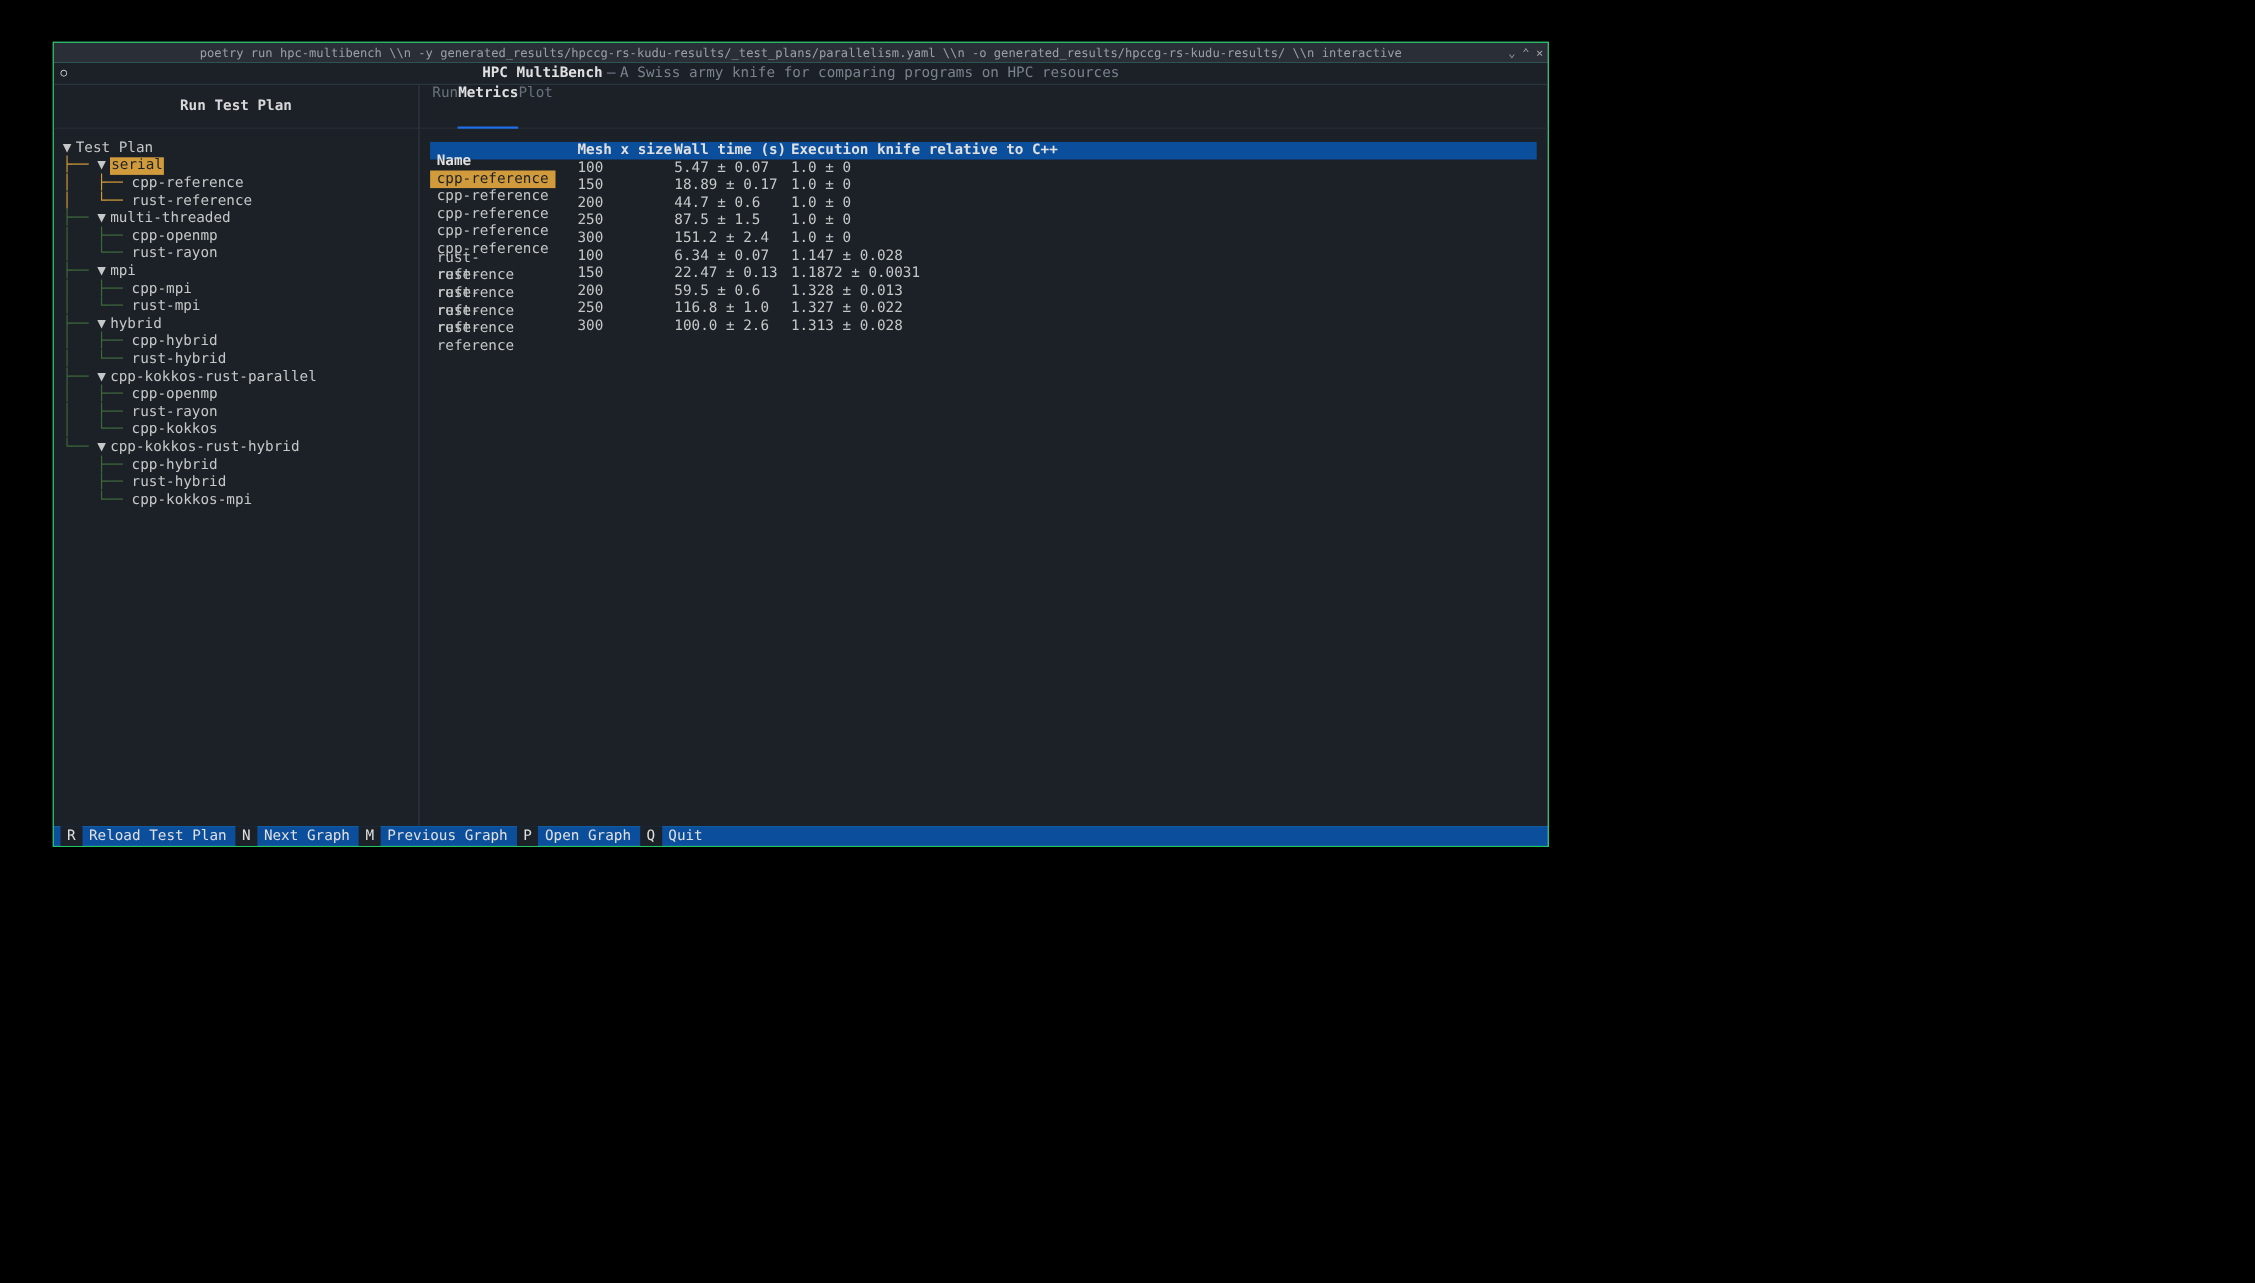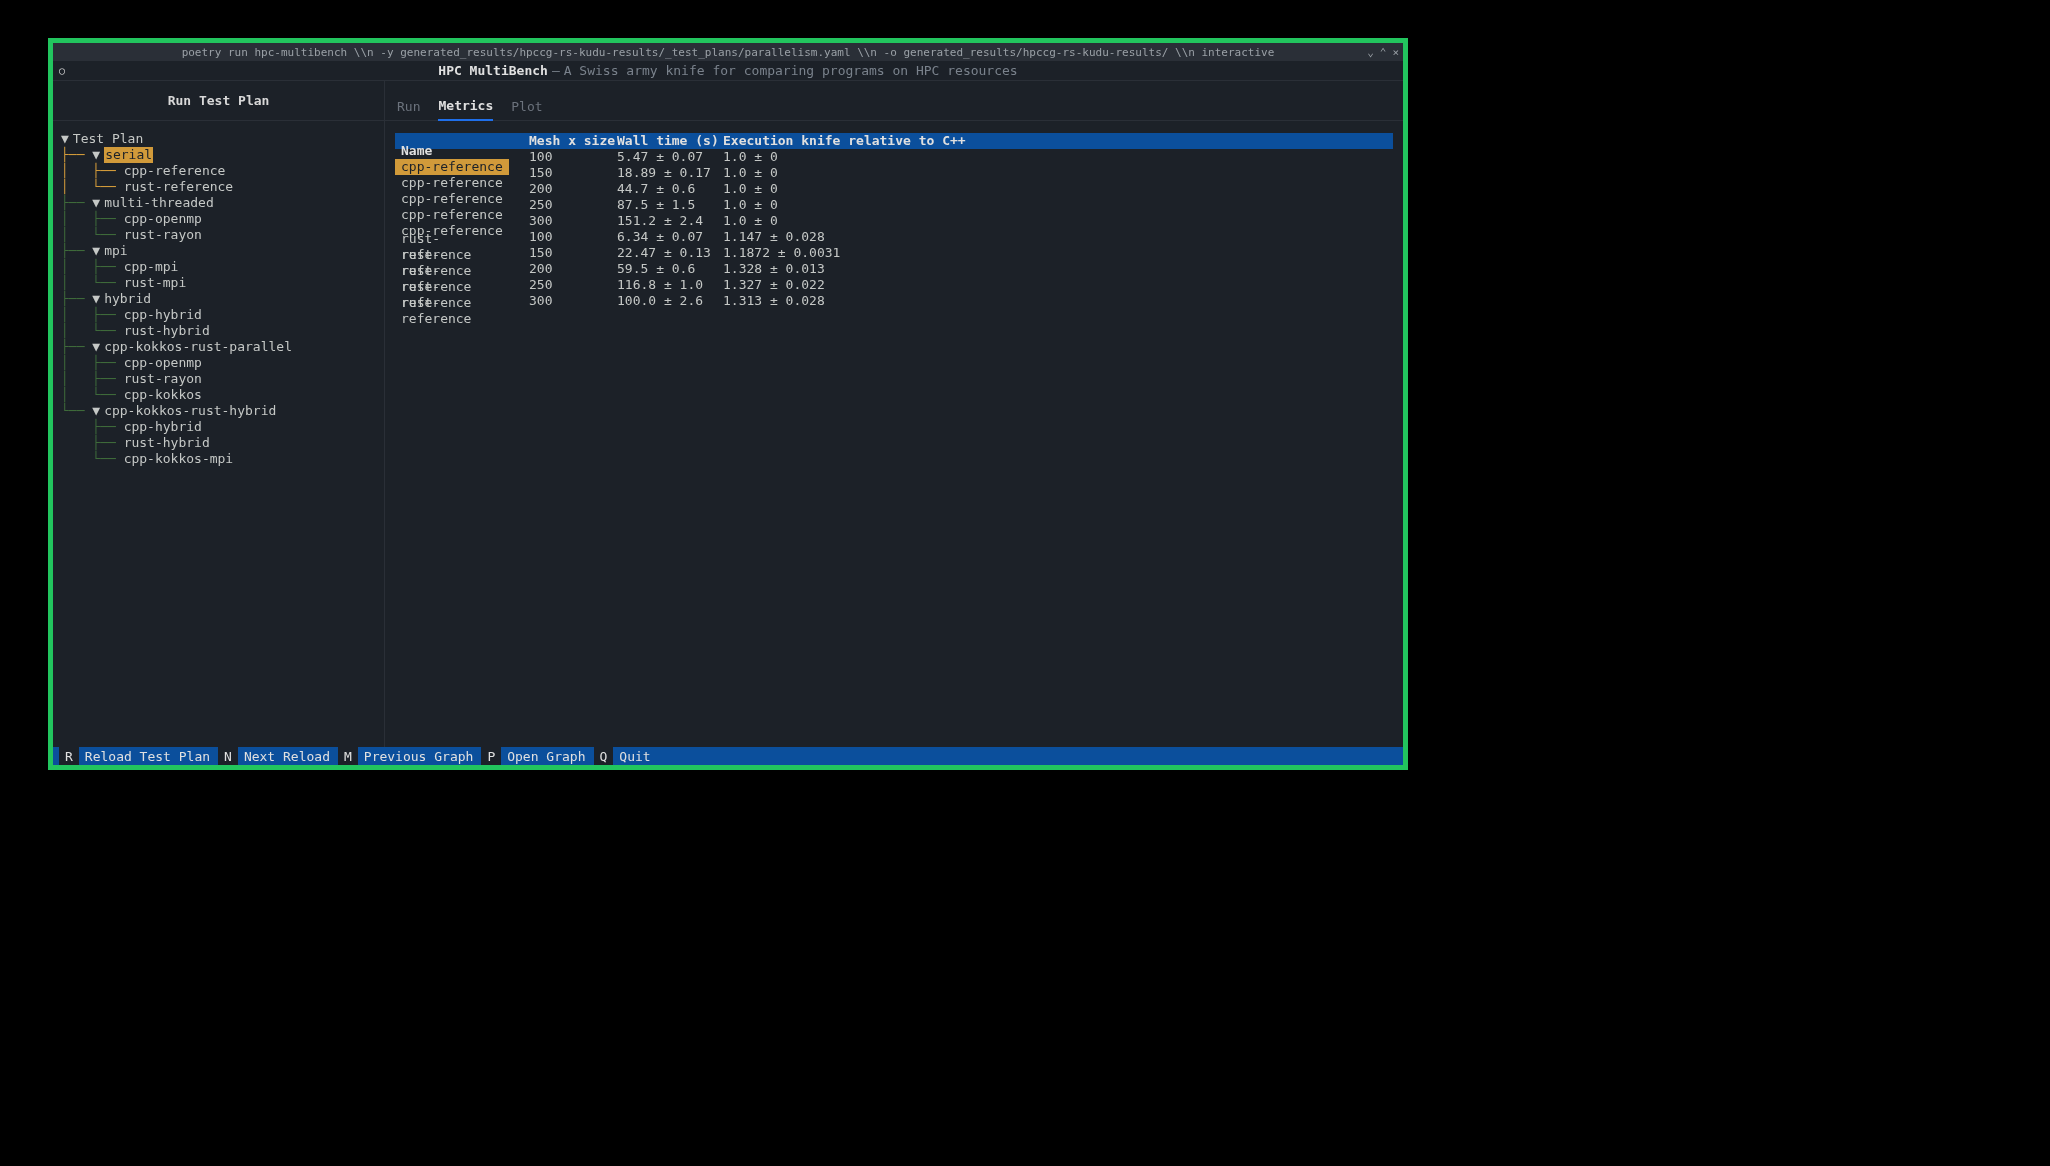--- a/index.html
+++ b/index.html
@@ -12,21 +12,21 @@
     height: 827px;
     overflow: hidden;
   }
   .window {
     position: absolute;
     top: 38px;
     left: 48px;
     width: 1360px;
     height: 732px;
     background: #5eead4;
-    border: 5px solid #22c55e;
+    border: 1px solid #22c55e;
     display: flex;
     flex-direction: column;
   }
   .titlebar {
     height: 18px;
     background: #2a2f37;
     display: flex;
     align-items: center;
     justify-content: center;
     position: relative;
@@ -104,22 +104,20 @@
   }
   .main {
     flex: 1;
     display: flex;
     flex-direction: column;
     background: #1c2128;
   }
   .tabs {
     height: 40px;
     display: flex;
-    align-items: flex-end;
-    gap: 18px;
     padding-left: 12px;
     border-bottom: 1px solid #2a2f37;
   }
   .tab {
     color: #6b727c;
     padding-bottom: 6px;
   }
   .tab.active {
     color: #e0e0e0;
     font-weight: bold;
@@ -275,21 +273,21 @@
           </div>
       </div>
     </div>
 
   </div>
 
   <div class="statusbar" id="statusbar">
       <span class="key">R</span>
       <span class="lbl">Reload Test Plan</span>
       <span class="key">N</span>
-      <span class="lbl">Next Reload</span>
+      <span class="lbl">Next Graph</span>
       <span class="key">M</span>
       <span class="lbl">Previous Graph</span>
       <span class="key">P</span>
       <span class="lbl">Open Graph</span>
       <span class="key">Q</span>
       <span class="lbl">Quit</span>
     </div>
 
 </div>
 

